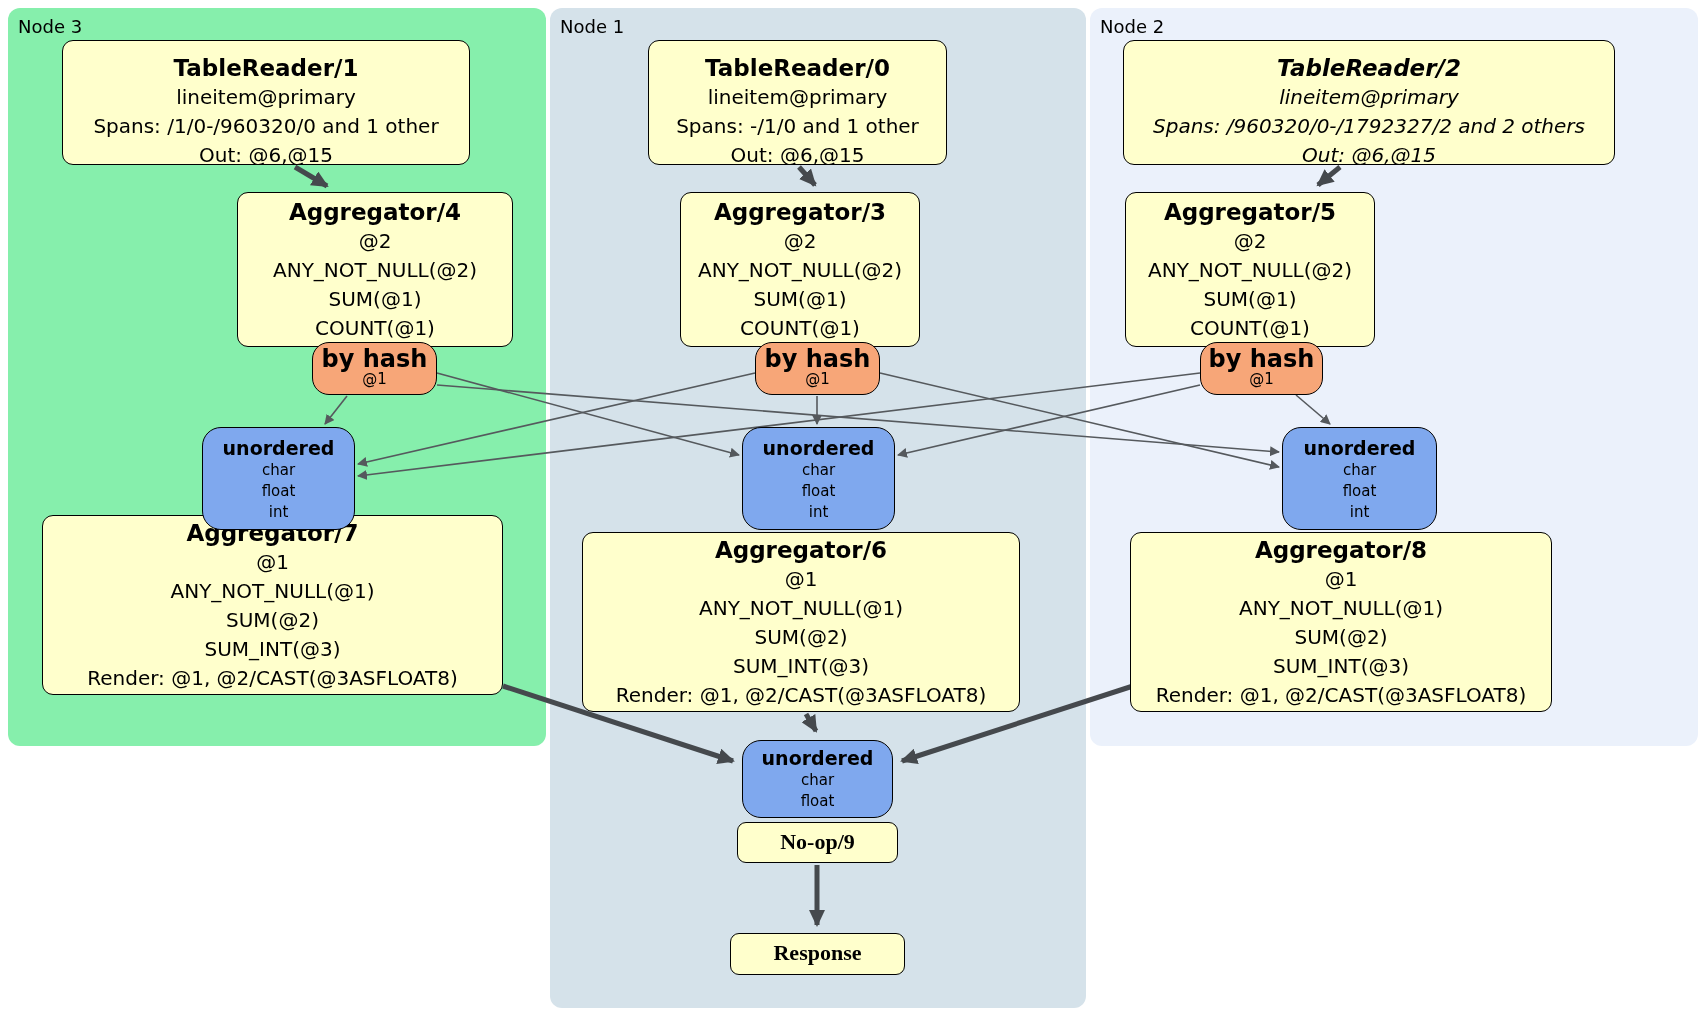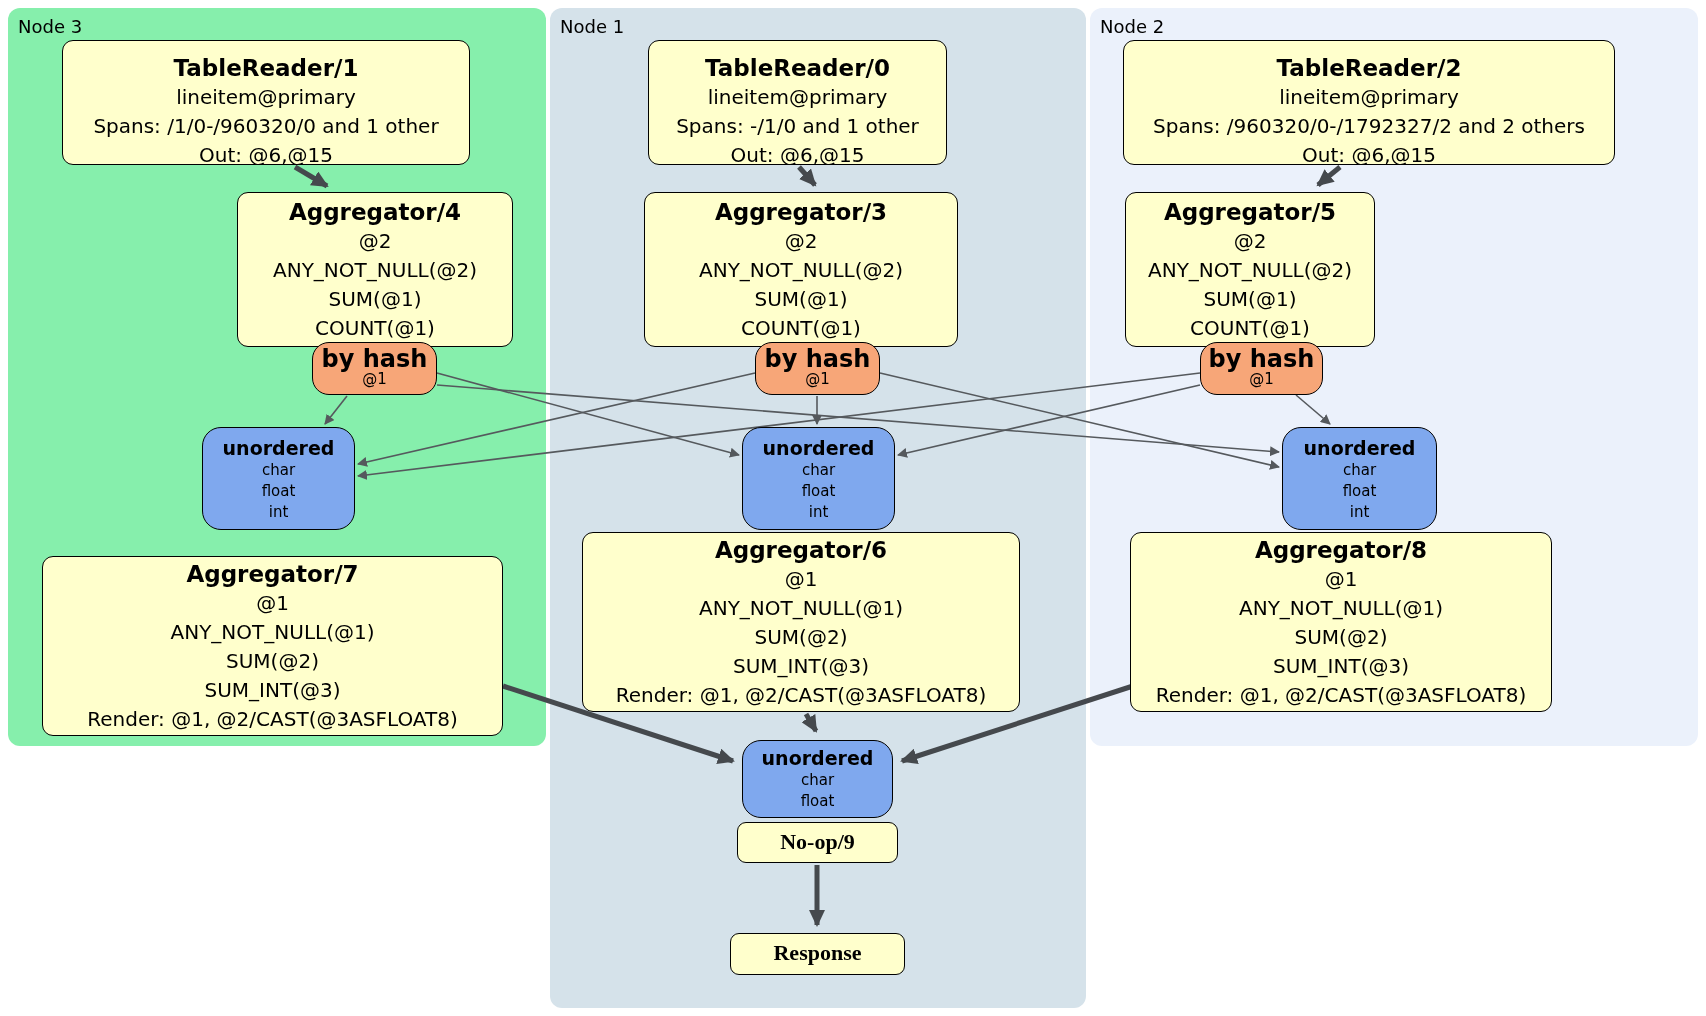--- a/index.html
+++ b/index.html
@@ -94,37 +94,37 @@
     <div class="l">@1</div>
   </div>
 
   <div class="box sync" style="left:202px;top:427px;width:153px;height:103px;">
     <div class="t">unordered</div>
     <div class="l">char</div>
     <div class="l">float</div>
     <div class="l">int</div>
   </div>
 
-  <div class="box proc-agg6" style="left:42px;top:556px;width:461px;height:180px;">
+  <div class="box proc-agg6" style="left:42px;top:515px;width:461px;height:180px;">
     <div class="t">Aggregator/7</div>
     <div class="l">@1</div>
     <div class="l">ANY_NOT_NULL(@1)</div>
     <div class="l">SUM(@2)</div>
     <div class="l">SUM_INT(@3)</div>
     <div class="l">Render: @1, @2/CAST(@3ASFLOAT8)</div>
   </div>
 
   <div class="box proc-tr" style="left:648px;top:40px;width:299px;height:125px;">
     <div class="t">TableReader/0</div>
     <div class="l">lineitem@primary</div>
     <div class="l">Spans: -/1/0 and 1 other</div>
     <div class="l">Out: @6,@15</div>
   </div>
 
-  <div class="box proc-agg" style="left:644px;top:192px;width:314px;height:155px;">
+  <div class="box proc-agg" style="left:680px;top:192px;width:240px;height:155px;">
     <div class="t">Aggregator/3</div>
     <div class="l">@2</div>
     <div class="l">ANY_NOT_NULL(@2)</div>
     <div class="l">SUM(@1)</div>
     <div class="l">COUNT(@1)</div>
   </div>
 
   <div class="box router" style="left:755px;top:342px;width:125px;height:53px;">
     <div class="t">by hash</div>
     <div class="l">@1</div>
@@ -153,21 +153,21 @@
   </div>
 
   <div class="box small-yellow" style="left:737px;top:822px;width:161px;height:41px;">
     <div class="t">No-op/9</div>
   </div>
 
   <div class="box small-yellow" style="left:730px;top:933px;width:175px;height:42px;">
     <div class="t">Response</div>
   </div>
 
-  <div class="box proc-tr" style="left:1123px;top:40px;width:492px;height:125px;">
+  <div class="box proc-tr" style="left:1123px;top:40px;width:492px;height:125px;font-style:italic;">
     <div class="t">TableReader/2</div>
     <div class="l">lineitem@primary</div>
     <div class="l">Spans: /960320/0-/1792327/2 and 2 others</div>
     <div class="l">Out: @6,@15</div>
   </div>
 
   <div class="box proc-agg" style="left:1125px;top:192px;width:250px;height:155px;">
     <div class="t">Aggregator/5</div>
     <div class="l">@2</div>
     <div class="l">ANY_NOT_NULL(@2)</div>

